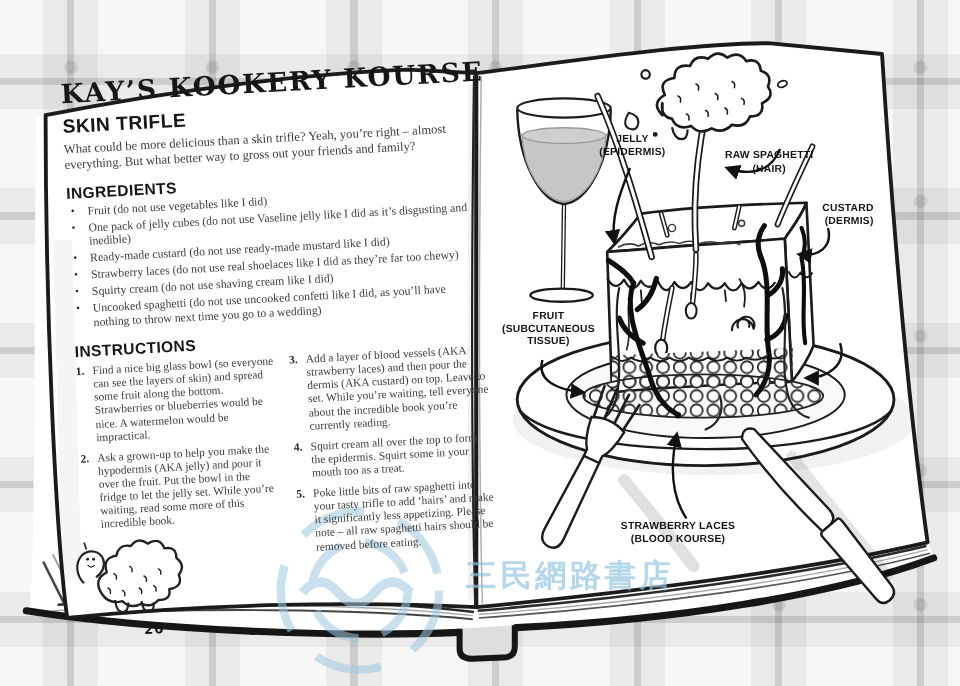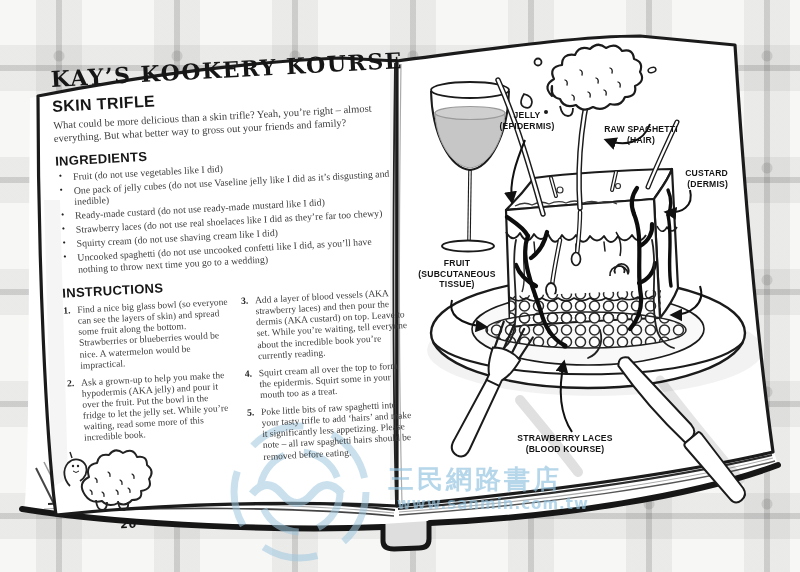--- a/index.html
+++ b/index.html
@@ -323,15 +323,14 @@
 (HAIR)</div>
   <div class="dlabel lb-custard">CUSTARD
 (DERMIS)</div>
   <div class="dlabel lb-fruit">FRUIT
 (SUBCUTANEOUS
 TISSUE)</div>
   <div class="dlabel lb-laces">STRAWBERRY LACES
 (BLOOD KOURSE)</div>
 
   <div class="wm-cjk">三民網路書店</div>
-  <div class="wm-url">www.sanmin.com.tw</div>
 
 </div>
 
 </body></html>

